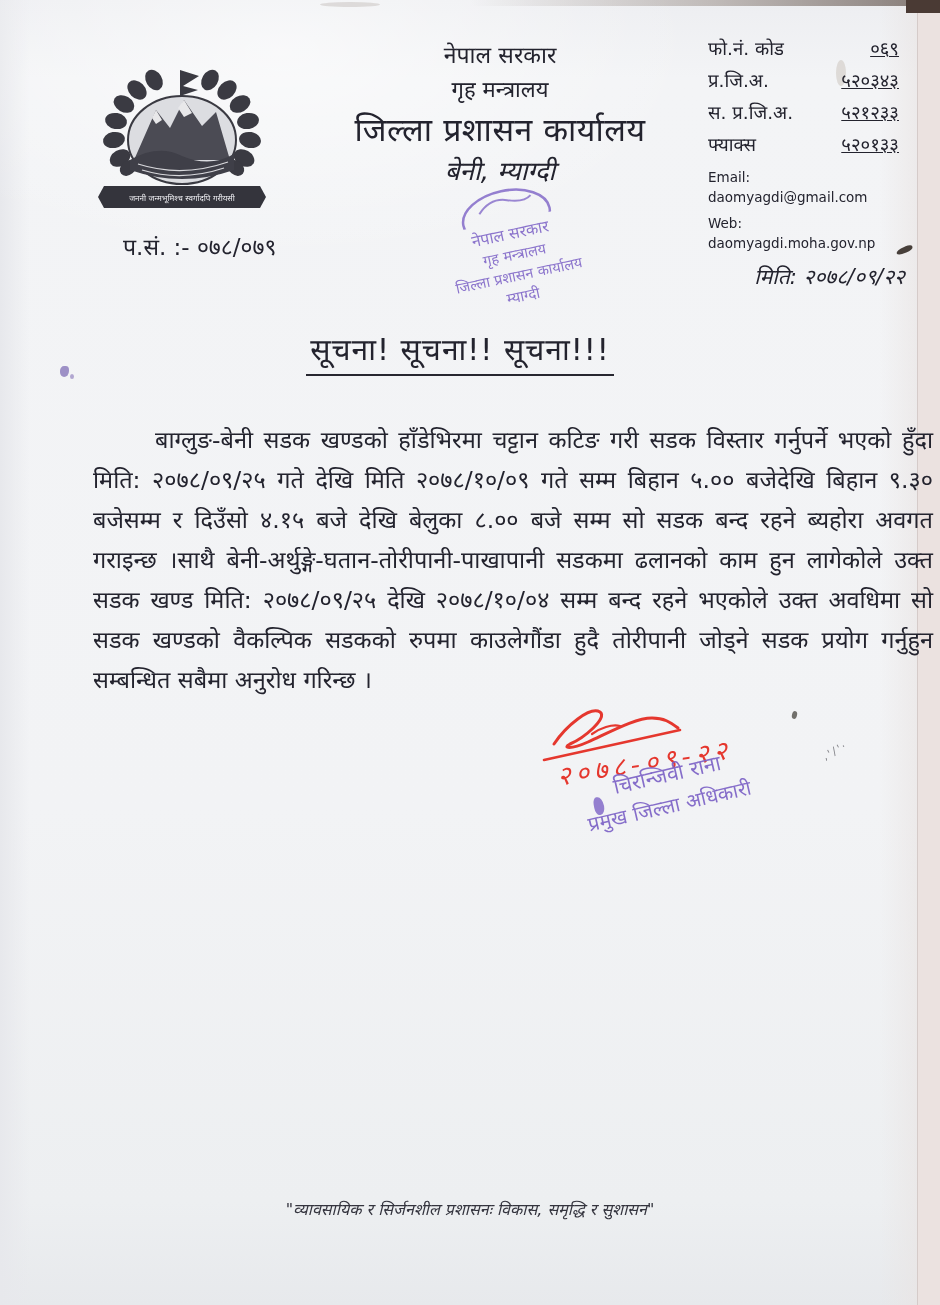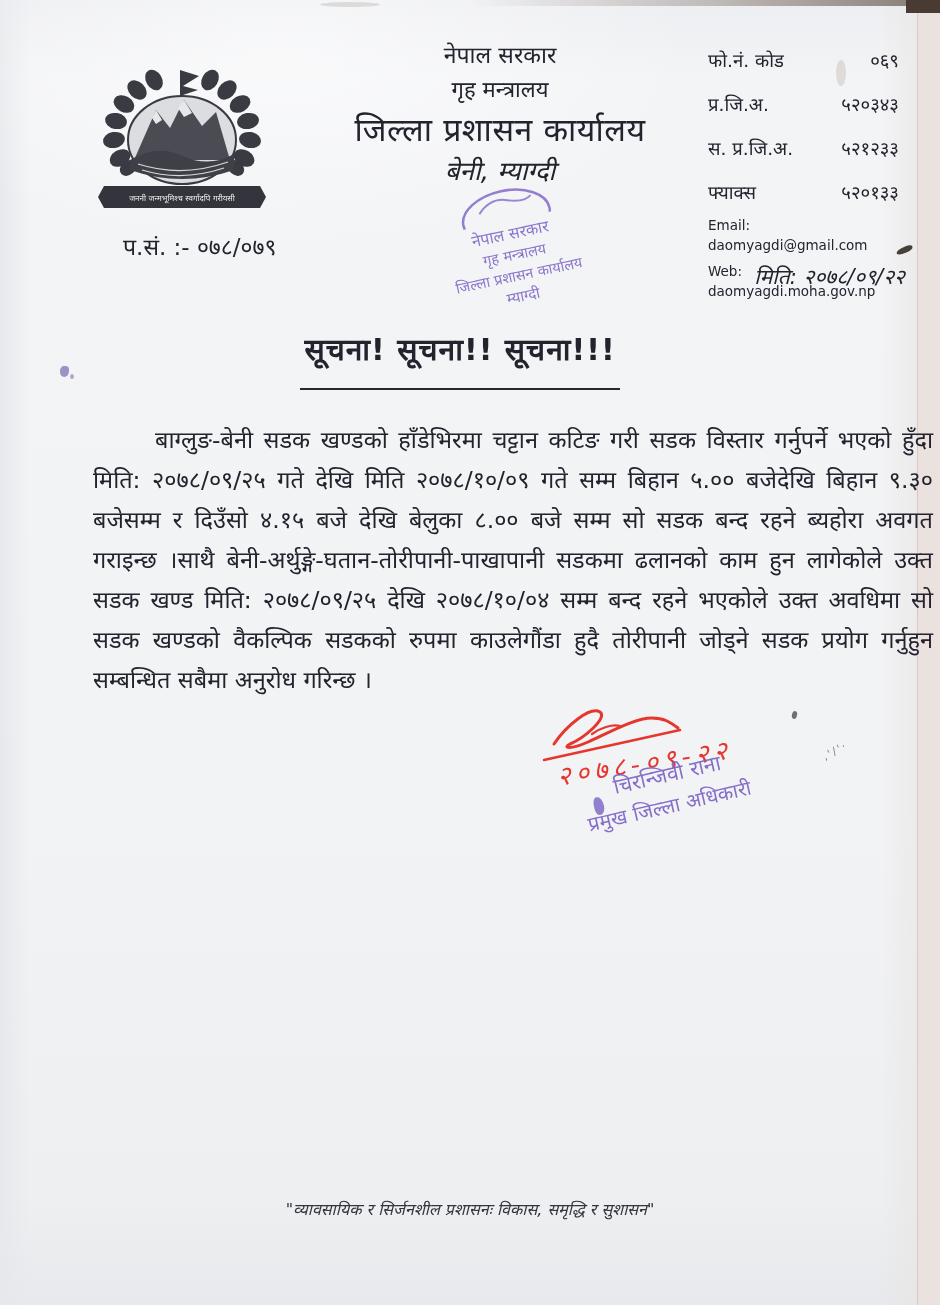--- a/index.html
+++ b/index.html
@@ -29,40 +29,40 @@
 
   
   .emblem{left:98px;top:60px;}
   .head-center{left:310px;top:44px;width:380px;text-align:center;line-height:1.0;}
   .head-gov{font-size:23px;margin-bottom:12px;}
   .head-min{font-size:22px;margin-bottom:13px;}
   .head-office{font-size:32px;margin-bottom:12px;letter-spacing:.5px;}
   .head-loc{font-size:26px;font-style:italic;}
 
   .contact{left:708px;top:33px;width:205px;font-size:18.5px;line-height:1.73;}
-  .contact .row{display:flex;margin-top:12px;}
+  .contact .row{display:flex;}
   .contact .lab{flex:0 0 auto;}
-  .contact .val{margin-left:auto;padding-right:14px;}
+  .contact .val{margin-left:auto;padding-right:14px;text-decoration:underline;}
   .contact .latin{font-size:13.5px;line-height:1.45;letter-spacing:0;margin-top:7px;}
 
   
   .stamp-hdr{left:418px;top:186px;width:190px;text-align:center;color:rgba(124,98,198,.88);
     transform:rotate(-12deg);line-height:1.45;}
   .stamp-hdr .s1{font-size:16px;}
   .stamp-hdr .s2{font-size:14.5px;}
   .stamp-hdr .s3{font-size:14.5px;}
   .stamp-hdr .s4{font-size:15px;}
   .stamp-hdr svg{display:block;margin:0 auto 2px auto;}
 
   .refblock{left:123px;top:224px;font-size:23px;line-height:2.0;}
   .dateline{left:0;top:262px;width:905px;text-align:right;font-size:21px;font-style:italic;}
 
   .title-wrap{left:0;top:328px;width:920px;text-align:center;}
-  .title{display:inline-block;font-size:30px;font-weight:bold;letter-spacing:1px;
-    border-bottom:2.5px solid #272730;padding:0 4px 19px 4px;}
+  .title{display:inline-block;font-size:30px;font-weight:normal;letter-spacing:1px;
+    border-bottom:2.5px solid #272730;padding:0 4px 5px 4px;}
 
   .body-par{left:64px;top:420px;width:840px;font-size:23.5px;line-height:40px;
     text-align:justify;text-indent:62px;margin-left:29px;}
 
   
   .sig-scribble{left:540px;top:698px;}
   .sig-date{left:556px;top:744px;color:#e5372e;font-size:26px;font-style:italic;
     transform:rotate(-9deg);letter-spacing:5px;white-space:nowrap;}
   .sig-name{left:612px;top:760px;color:rgba(124,98,198,.92);font-size:21px;
     transform:rotate(-13deg);white-space:nowrap;}

